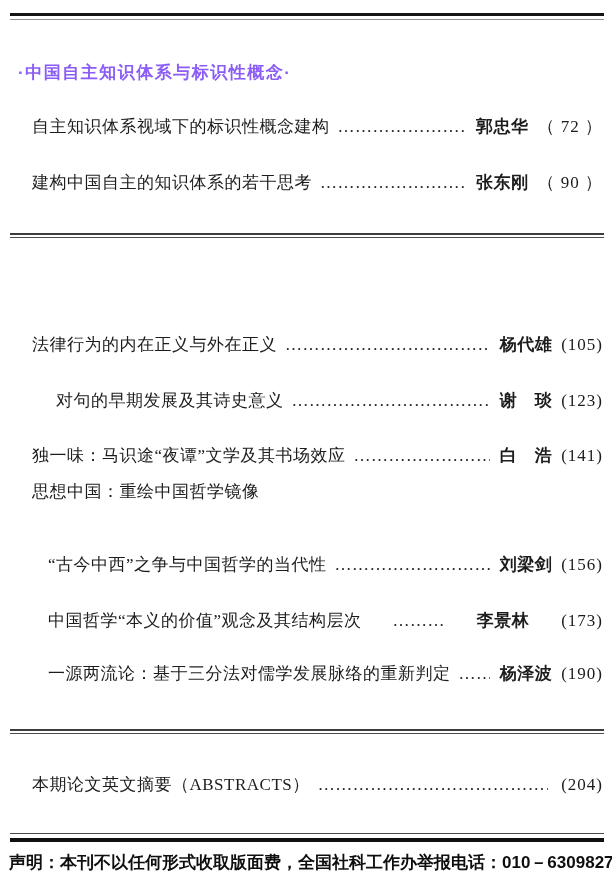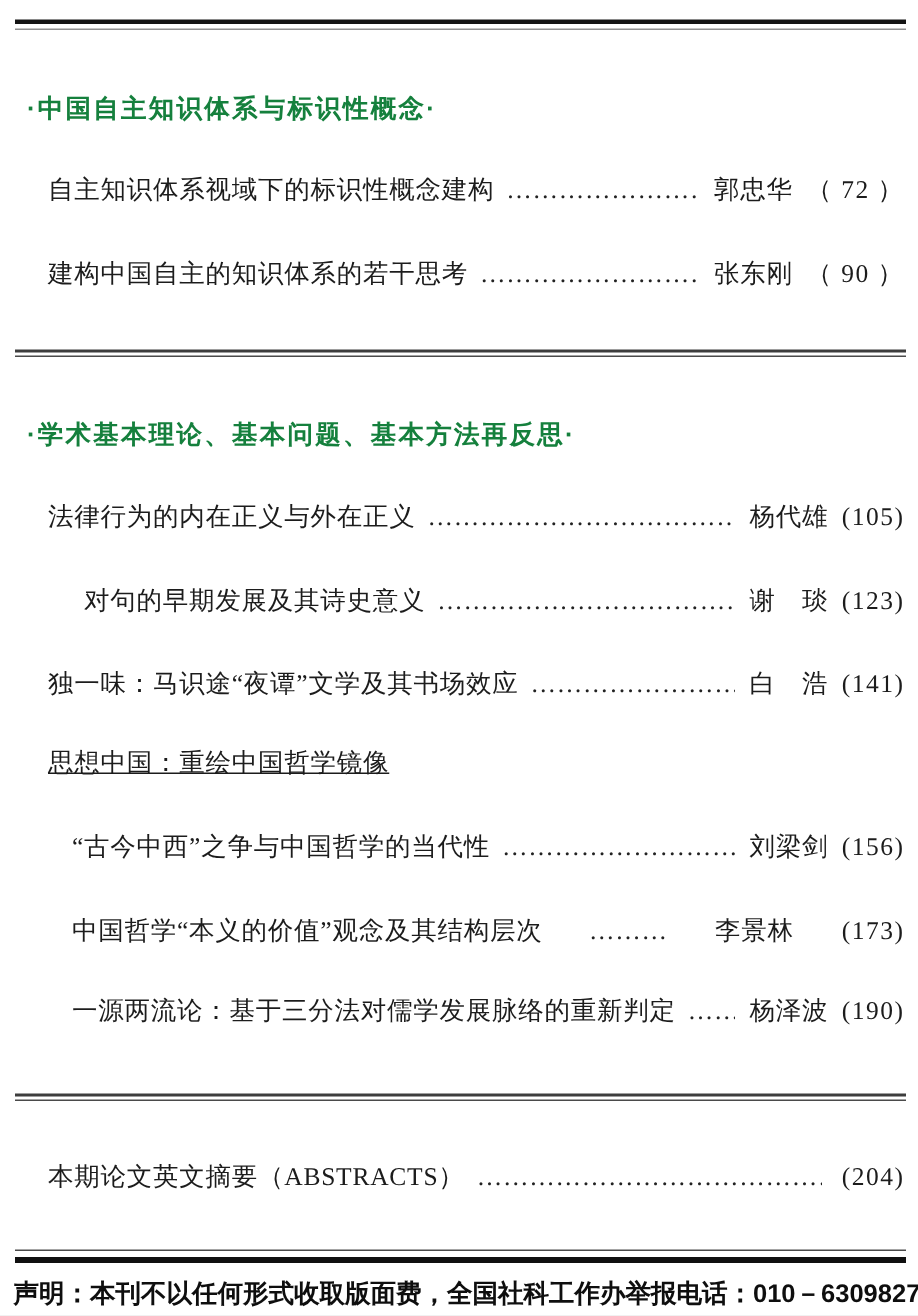--- a/index.html
+++ b/index.html
@@ -20,21 +20,21 @@
   .rule-mid2 { top: 729px; }
   .rule-thin-thick { top: 833px; height: 4px; border-top: 1px solid #4a4a4a; border-bottom: 4px solid #101010; }
 
   .sec-header {
     position: absolute;
     left: 18px;
     font-family: "Liberation Sans", sans-serif;
     font-weight: bold;
     font-size: 17px;
     letter-spacing: 1.5px;
-    color: #15803d;
+    color: #8b5cf6;
     white-space: nowrap;
   }
   .sec-header-1 { top: 61px; }
   .sec-header-2 { top: 278px; }
 
   .row {
     position: absolute;
     left: 32px;
     right: 9px;
     display: flex;
@@ -49,29 +49,29 @@
   .leader {
     flex: 1 1 auto;
     overflow: hidden;
     white-space: nowrap;
     margin: 0 4px 0 8px;
     color: #222;
   }
   .leader::before {
     content: "………………………………………………………………………………………………………………";
   }
-  .author { flex: 0 0 auto; margin-left: 6px; }
+  .author { flex: 0 0 auto; margin-left: 6px; font-weight: bold; }
   .pageno { flex: 0 0 auto; margin-left: 9px; letter-spacing: 1px; }
 
   .r-e0 { top: 115px; }
   .r-e1 { top: 171px; }
   .r-e2 { top: 333px; justify-content: center; }
   .r-e3 { top: 389px; margin-left: 24px; }
   .r-e4 { top: 444px; }
-  .r-e5 { top: 497px; text-decoration: underline; }
+  .r-e5 { top: 480px; }
   .r-s0 { top: 553px; }
   .r-s1 { top: 609px; gap: 23px; }
   .r-s2 { top: 662px; }
   .r-abs { top: 773px; }
 
   .footer-note {
     position: absolute;
     left: 9px;
     right: 6px;
     top: 851px;
@@ -101,21 +101,20 @@
 
   <div class="row r-e1">
     <span class="title">建构中国自主的知识体系的若干思考</span>
     <span class="leader"></span>
     <span class="author">张东刚</span>
     <span class="pageno">（ 90 ）</span>
   </div>
 
   <div class="rule rule-double-thin rule-mid1"></div>
 
-  <div class="sec-header sec-header-2">·学术基本理论、基本问题、基本方法再反思·</div>
 
   <div class="row r-e2">
     <span class="title">法律行为的内在正义与外在正义</span>
     <span class="leader"></span>
     <span class="author">杨代雄</span>
     <span class="pageno">(105)</span>
   </div>
 
   <div class="row r-e3">
     <span class="title">对句的早期发展及其诗史意义</span>

